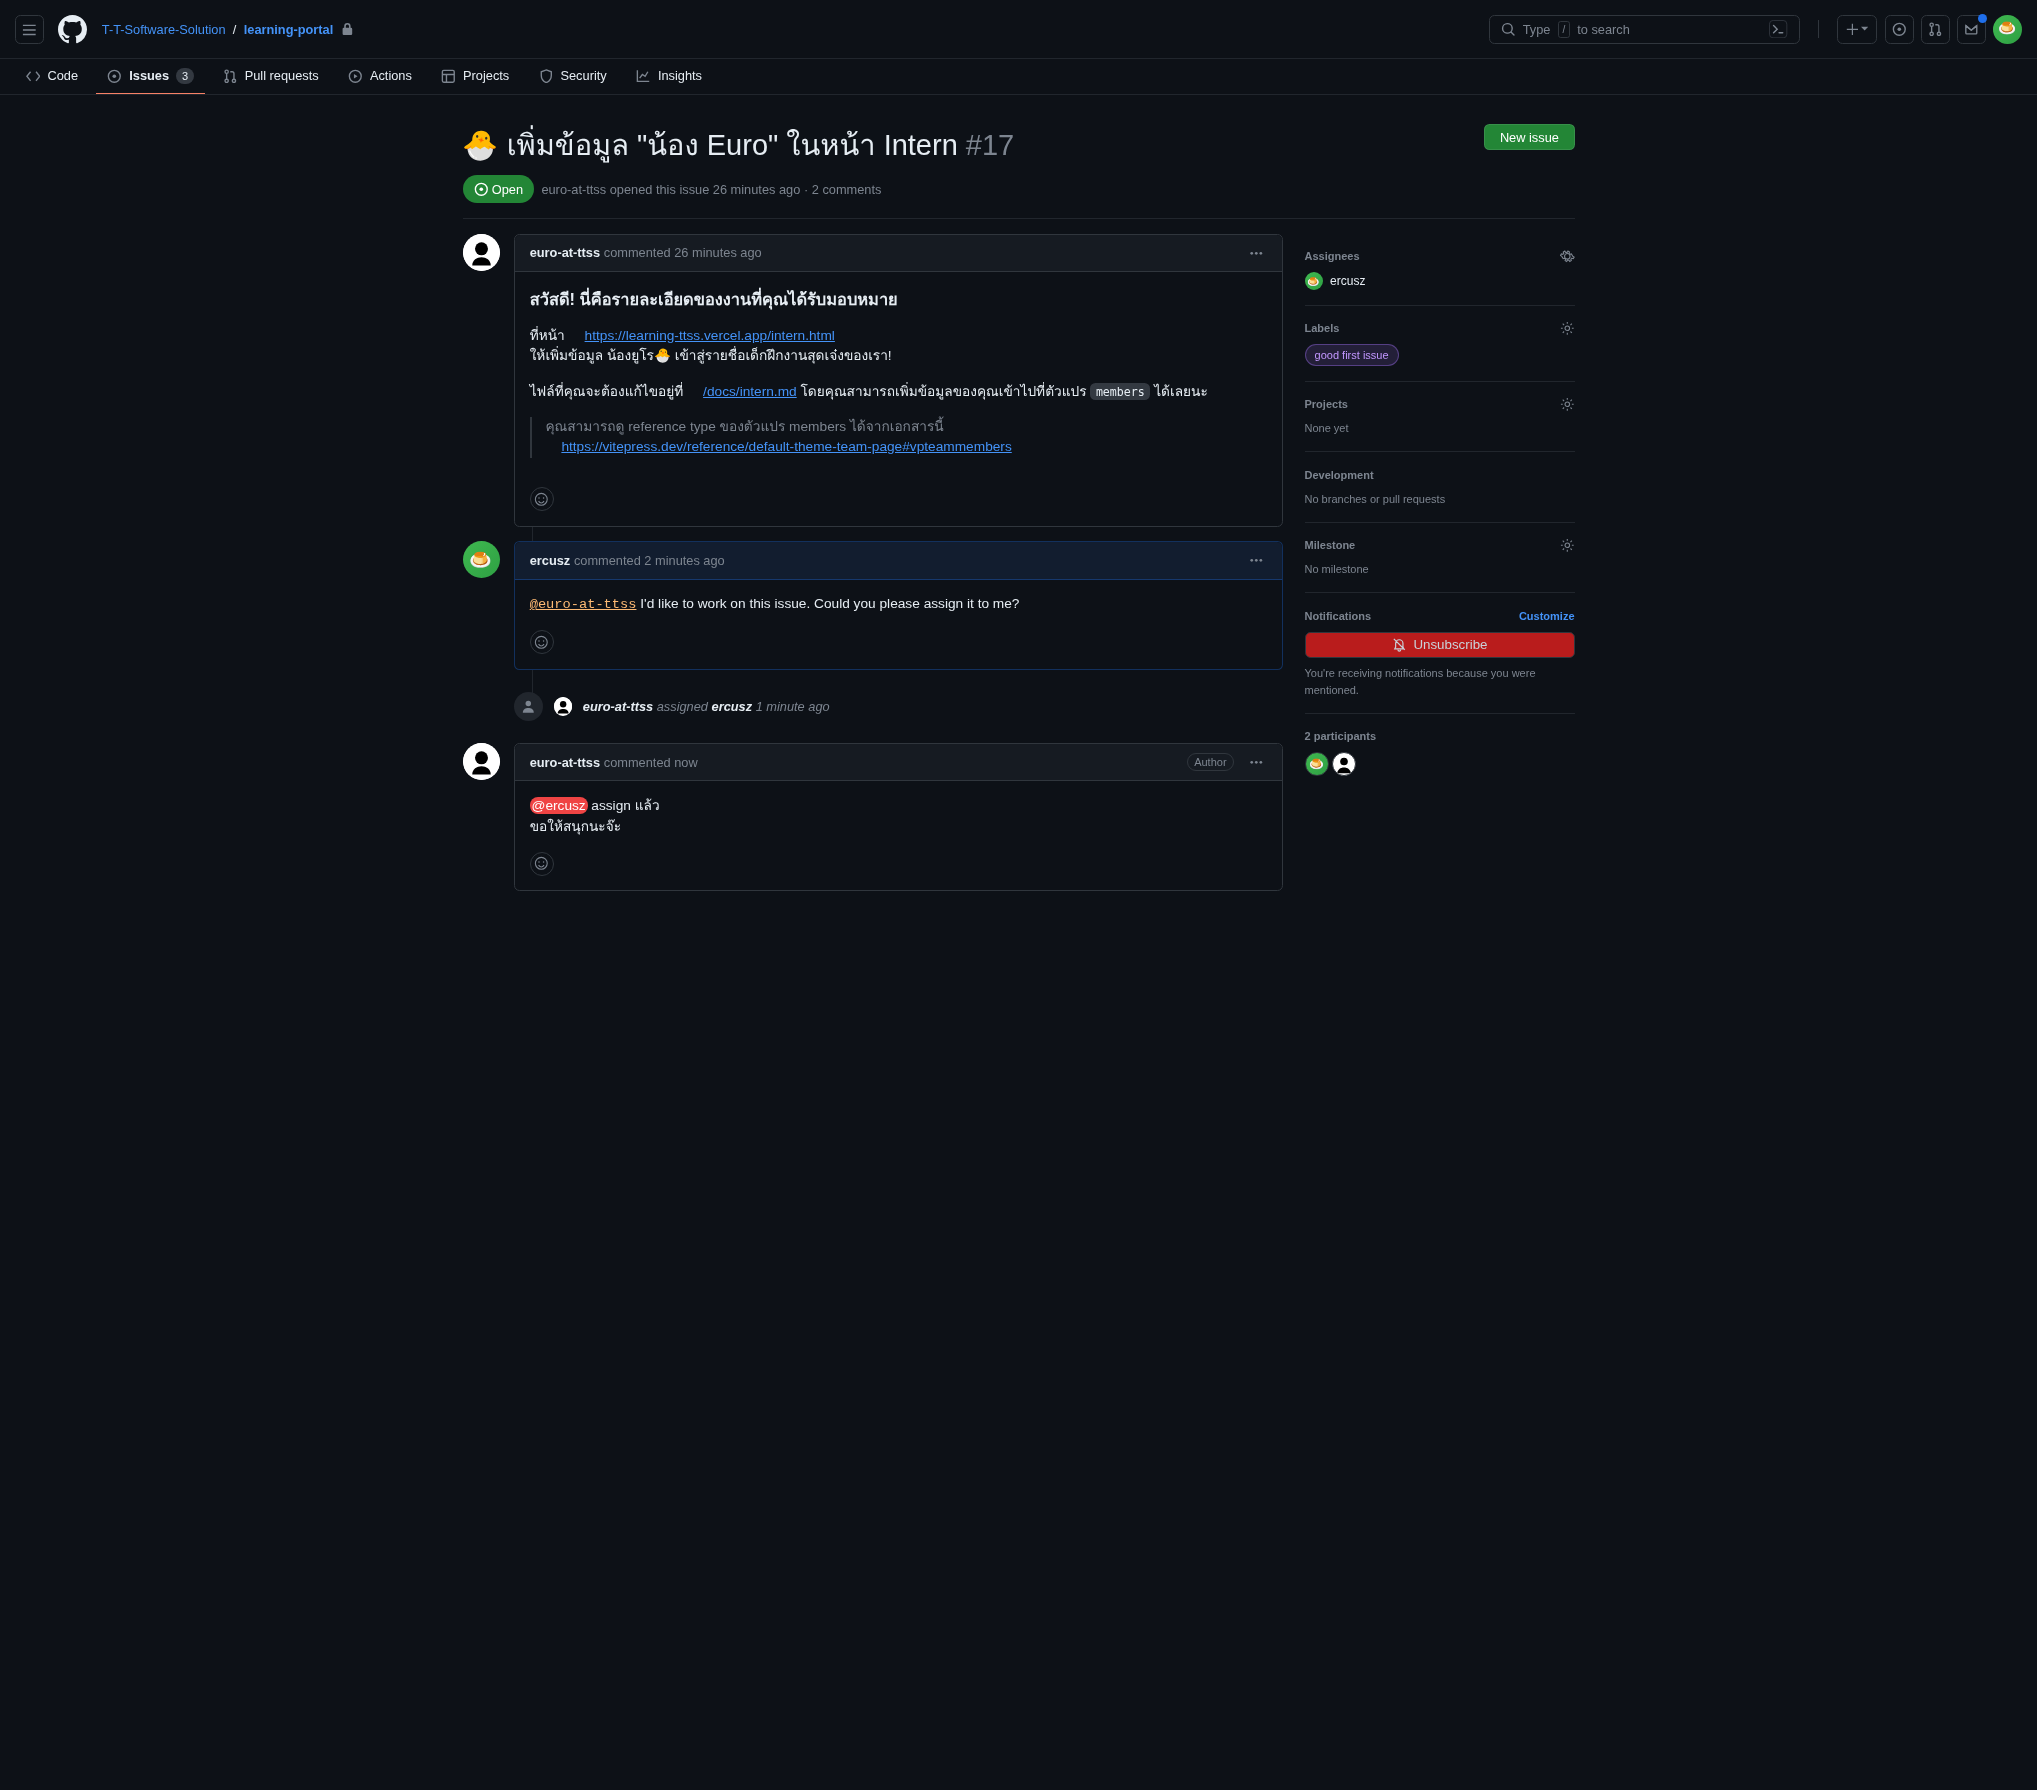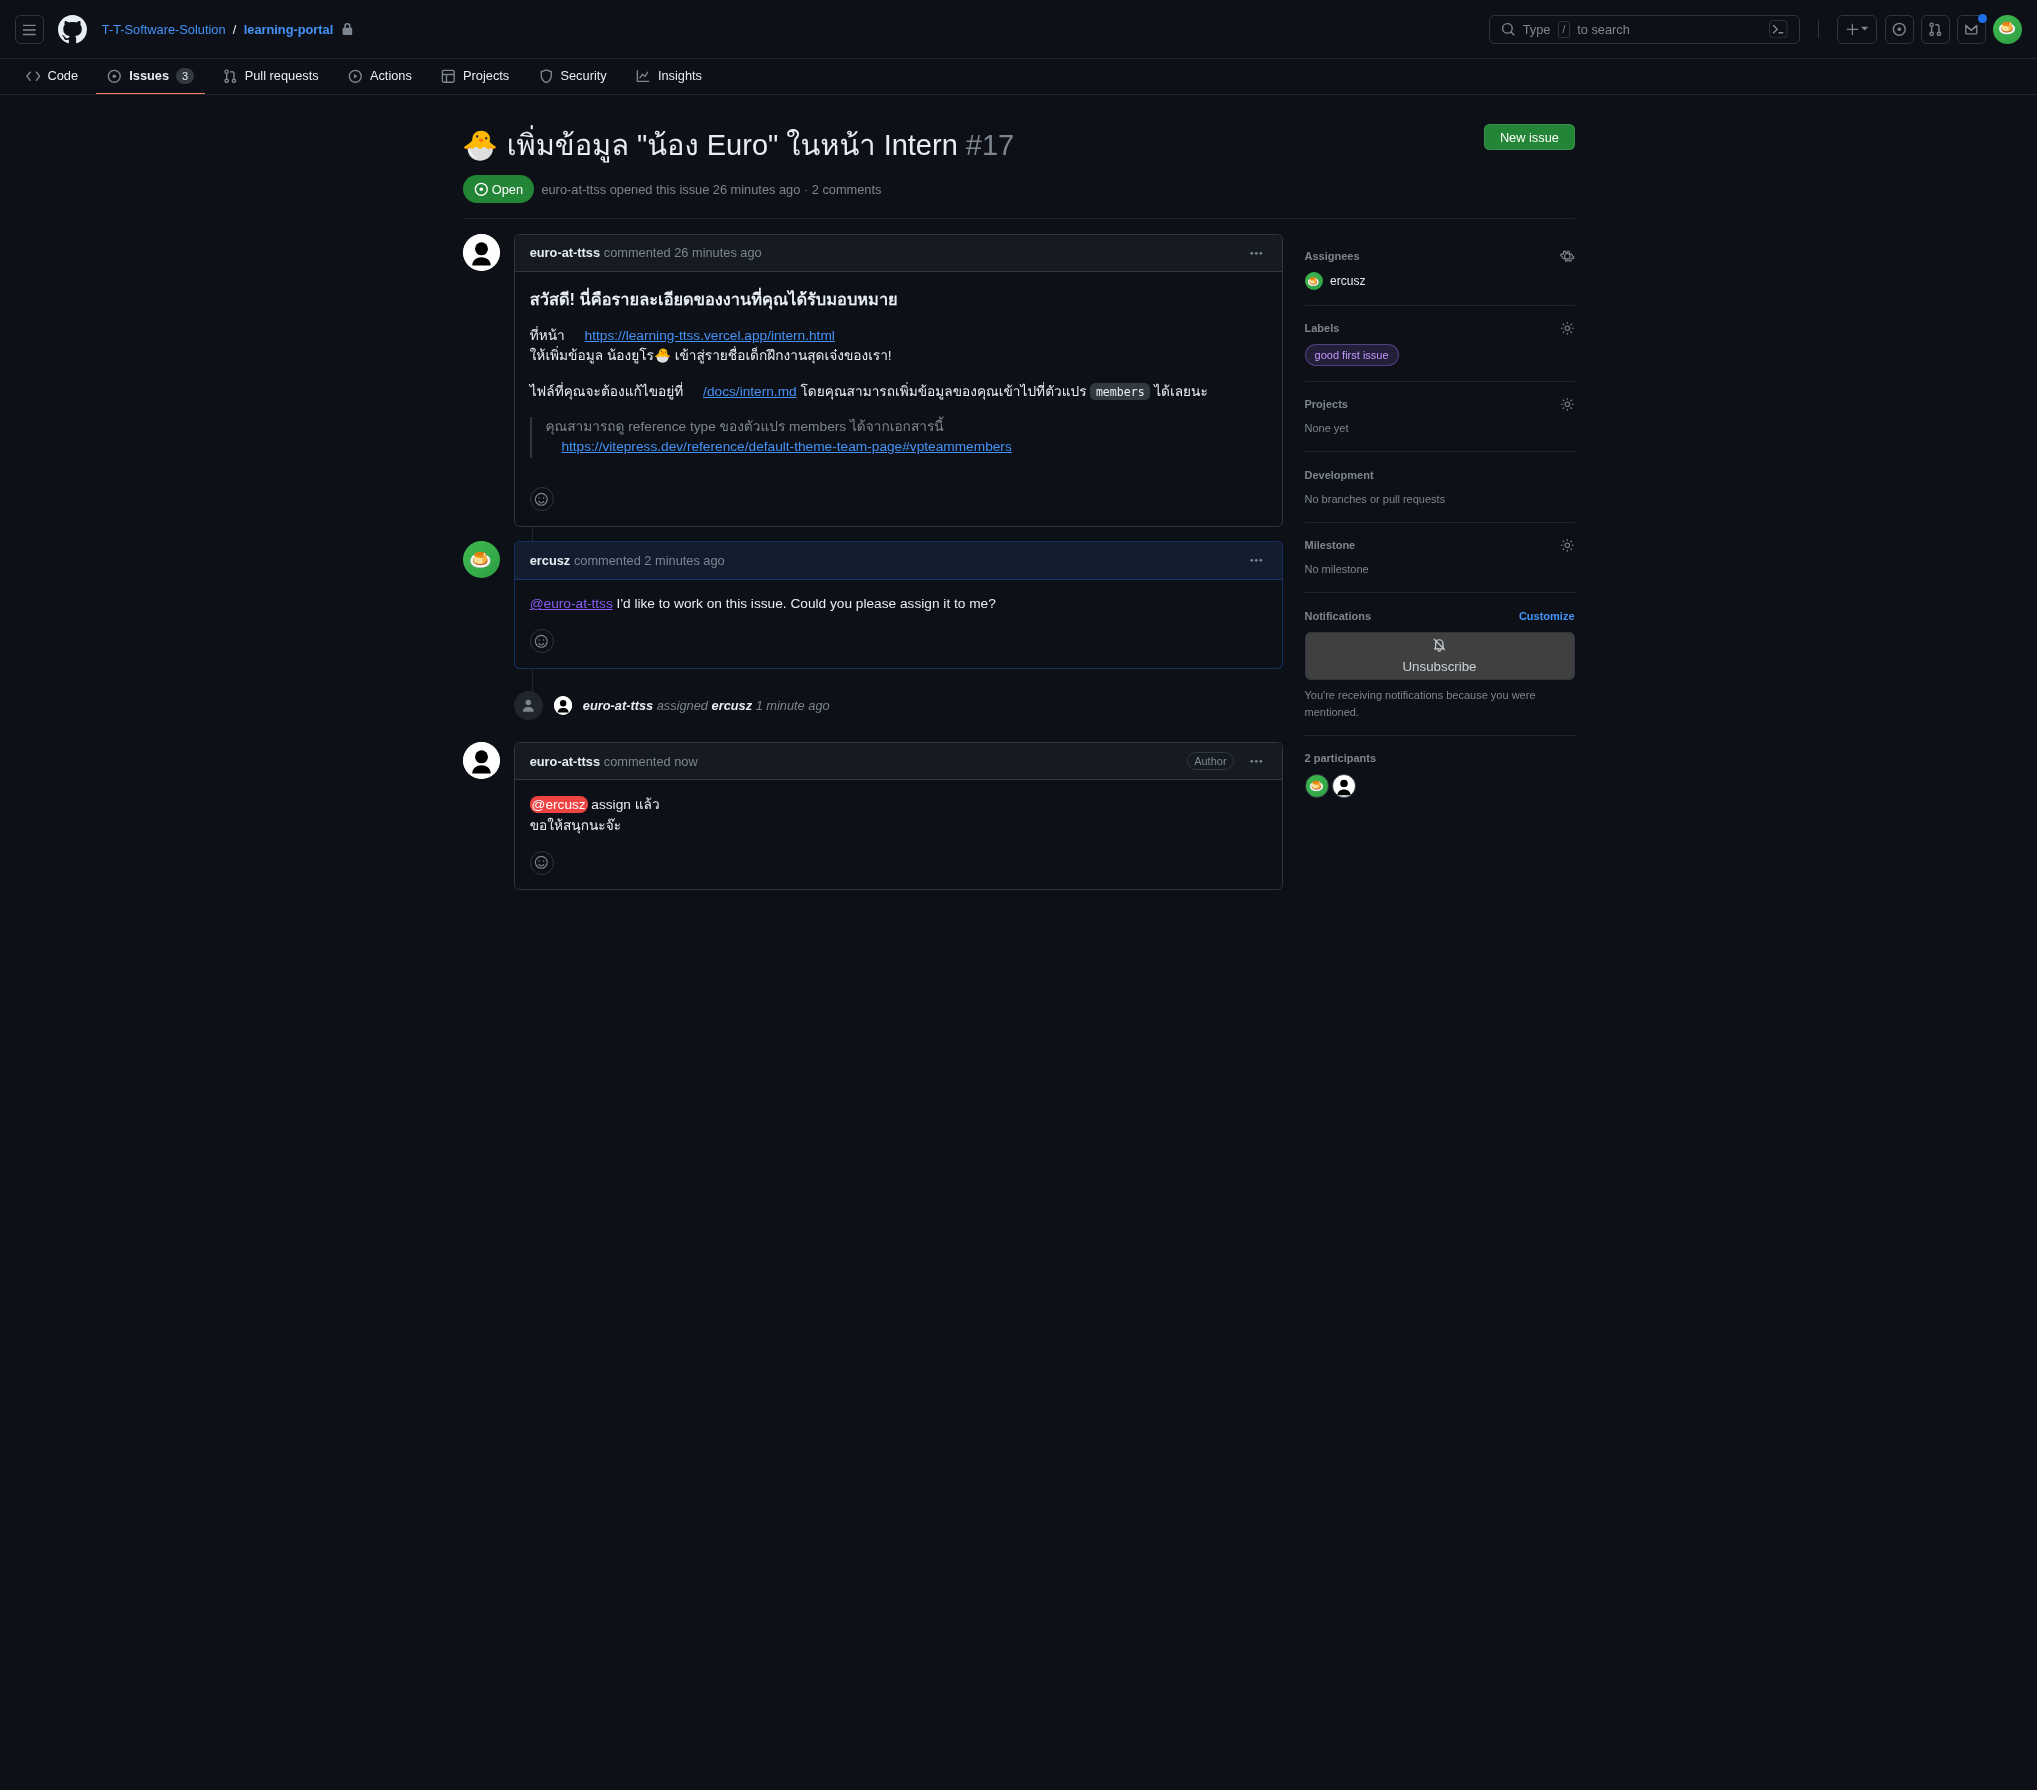--- a/index.html
+++ b/index.html
@@ -185,21 +185,21 @@
   border-radius: 5.5px;
   font-family: ui-monospace, SFMono-Regular, Menlo, monospace;
   font-size: 85%;
 }
 .comment-body blockquote {
   border-left: 2.7px solid #30363d;
   padding: 0 1em;
   color: #7d8590;
   margin: 14.6px 0;
 }
-.mention { color: #8b5cf6; font-weight: 500; }
+.mention { color: #fdba74; font-weight: 500; font-family: Liberation Mono, monospace; }
 .mention-hl { background: #ef4444; color:#fff; padding:0.9px 1.8px; border-radius:8px; }
 .reaction-row { padding: 0 14.6px 14.6px; }
 .reaction-btn {
   width: 24px; height: 24px;
   border: 0.9px solid #30363d;
   border-radius: 50%;
   background: #0d1117;
   display:flex; align-items:center; justify-content:center;
   color: #7d8590; cursor: pointer;
 }
@@ -237,29 +237,28 @@
   background: rgba(163,113,247,0.15);
   color: #c297ff;
   border: 0.9px solid rgba(163,113,247,0.4);
   border-radius: 18.3px;
   padding: 0 9.1px;
   font-size: 11px;
   line-height: 20px;
 }
 .unsubscribe-btn {
   width: 100%;
-  background: #404040;
+  background: #b91c1c;
   border: 0.9px solid #30363d;
   border-radius: 5.5px;
   color: #c9d1d9;
   padding: 4.6px 14.6px;
   display: flex; align-items: center; justify-content: center; gap: 7.3px;
   cursor: pointer;
   margin-bottom: 7.3px;
-  flex-direction: column;
 }
 .customize { font-size: 11px; }
 .participants { display: flex; gap: 3.7px; margin-top: 7.3px; }
 .participant { width: 24px; height: 24px; border-radius: 50%; border: 0.9px solid #30363d; overflow:hidden; }
 
 svg { display: block; }
 </style>
 </head>
 <body>
 

